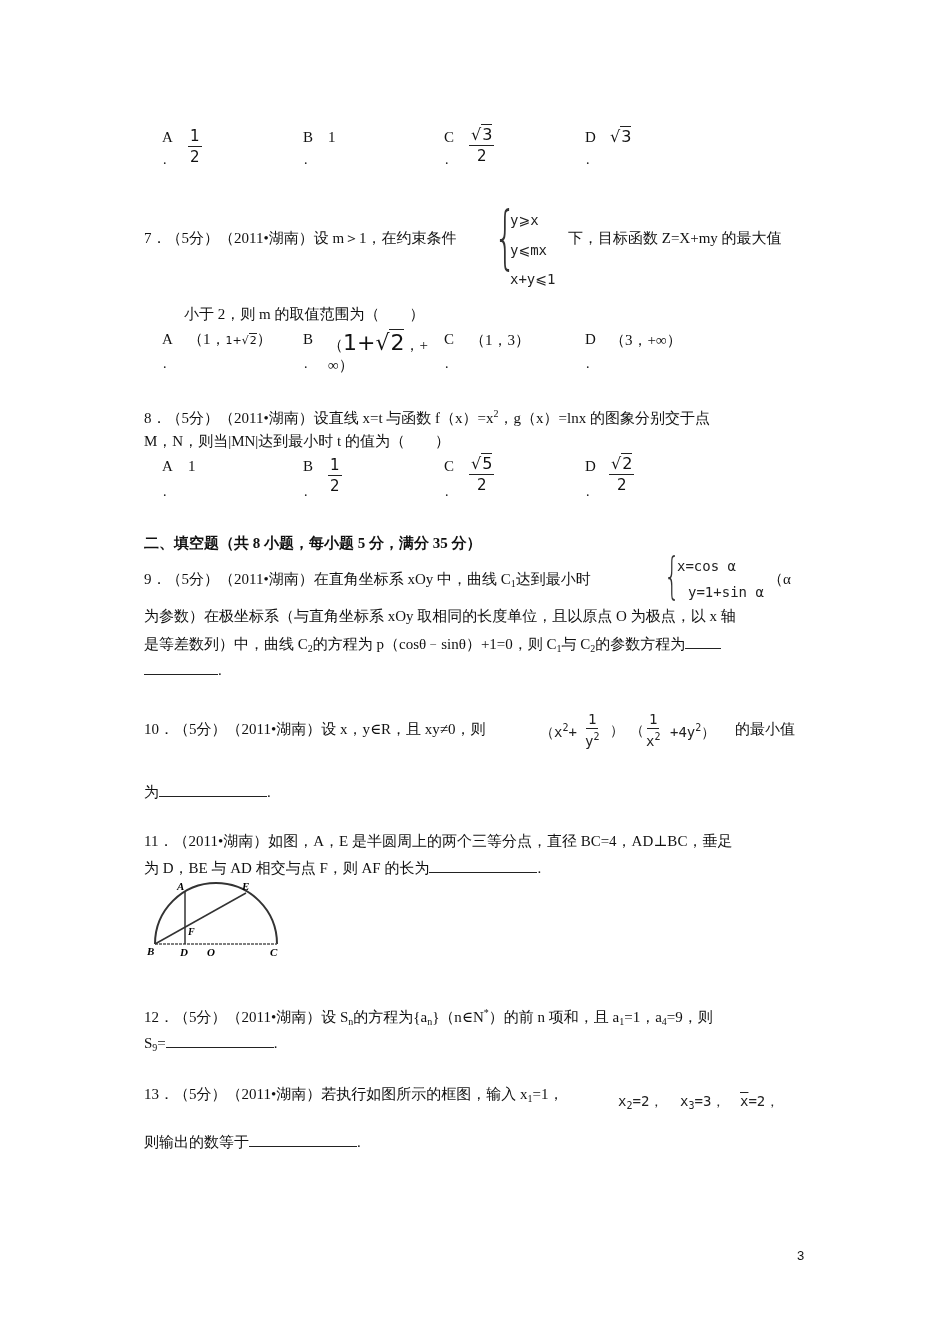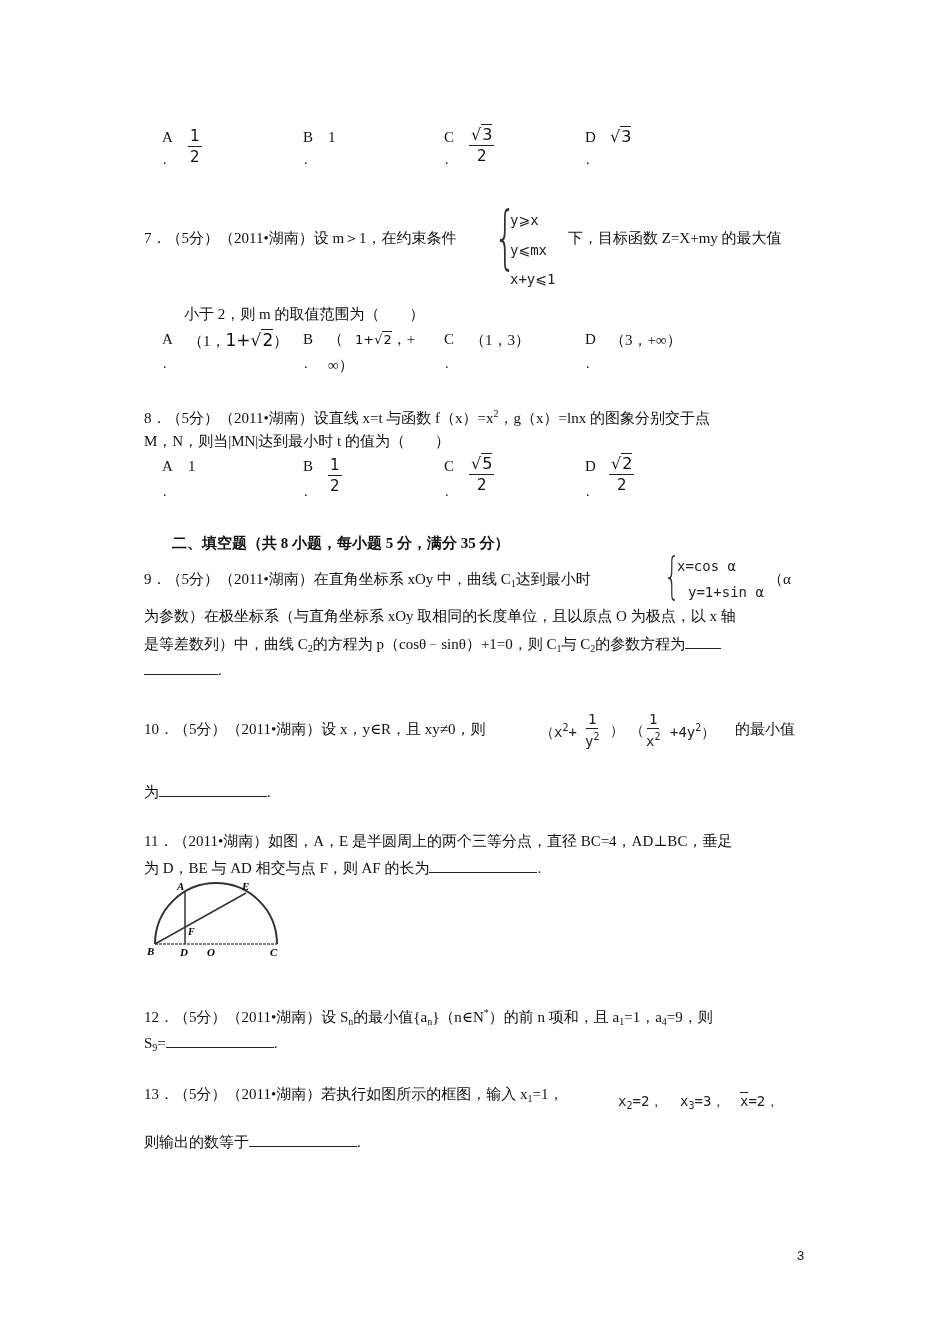--- a/index.html
+++ b/index.html
@@ -8,21 +8,21 @@
   .abs { position: absolute; white-space: nowrap; }
   .frac { display: inline-flex; flex-direction: column; align-items: center; vertical-align: middle; line-height: 1; font-family: "DejaVu Sans", sans-serif; font-size: 15px; }
   .frac .num { border-bottom: 1.3px solid #222; padding: 0 2px 2px 2px; }
   .frac .den { padding-top: 3px; }
   .sqrt { font-family: "DejaVu Sans", sans-serif; font-size: 16px; }
   .sqrt .rad { border-top: 1.3px solid #222; padding-left: 1px; }
   .optl { font-size: 15px; }
   .dot { font-size: 14px; }
   .brace { font-family: "DejaVu Sans", sans-serif; font-weight: 100; color: #333; }
   .blank { display: inline-block; border-bottom: 1px solid #222; height: 14px; vertical-align: baseline; }
-  .bold { font-weight: bold; margin-left: 28px; }
+  .bold { font-weight: bold; }
   sub { font-size: 10px; vertical-align: -3px; }
   sup { font-size: 10px; vertical-align: 6px; }
   .pagenum { font-family: "Liberation Sans", sans-serif; font-size: 13px; }
   .mono-sm { font-family: "DejaVu Sans Mono", monospace; font-size: 14px; color: #222; }
 </style>
 </head>
 <body>
 
 <div>
   <span class="abs optl" style="left:162px;top:129px;">A</span>
@@ -54,27 +54,27 @@
   <span class="abs mono-sm" style="left:510px;top:212px;">y⩾x</span>
   <span class="abs mono-sm" style="left:510px;top:242px;">y⩽mx</span>
   <span class="abs mono-sm" style="left:510px;top:271px;">x+y⩽1</span>
   <span class="abs" style="left:568px;top:229px;">下，目标函数 Z=X+my 的最大值</span>
 
   <span class="abs" style="left:144px;top:305px;margin-left:40px;">小于 2，则 m 的取值范围为（　　）</span>
 
   <span class="abs optl" style="left:162px;top:331px;">A</span>
   <span class="abs dot" style="left:163px;top:356px;">.</span>
   <span class="abs" style="left:188px;top:330px;">
-    <span>（1，</span><span class="sqrt" style="font-size:17px;"><span>1+</span>√<span class="rad">2</span></span><span>）</span>
+    <span>（1，</span><span class="sqrt" style="font-size:11px;"><span>1+</span>√<span class="rad">2</span></span><span>）</span>
   </span>
 
   <span class="abs optl" style="left:303px;top:331px;">B</span>
   <span class="abs dot" style="left:304px;top:356px;">.</span>
   <span class="abs" style="left:328px;top:330px;">
-    <span>（</span><span class="sqrt" style="font-size:13px;margin-left:12px;"><span>1+</span>√<span class="rad">2</span></span><span>，+</span>
+    <span>（</span><span class="sqrt" style="font-size:22px;"><span>1+</span>√<span class="rad">2</span></span><span>，+</span>
   </span>
   <span class="abs" style="left:328px;top:356px;">∞）</span>
 
   <span class="abs optl" style="left:444px;top:331px;">C</span>
   <span class="abs dot" style="left:445px;top:356px;">.</span>
   <span class="abs" style="left:470px;top:331px;">（1，3）</span>
 
   <span class="abs optl" style="left:585px;top:331px;">D</span>
   <span class="abs dot" style="left:586px;top:356px;">.</span>
   <span class="abs" style="left:610px;top:331px;">（3，+∞）</span>
@@ -155,21 +155,21 @@
     <text x="98" y="12" font-size="11" font-style="italic" font-weight="bold" font-family="Liberation Serif, serif">E</text>
     <text x="44" y="57" font-size="10" font-style="italic" font-weight="bold" font-family="Liberation Serif, serif">F</text>
     <text x="3" y="77" font-size="11" font-style="italic" font-weight="bold" font-family="Liberation Serif, serif">B</text>
     <text x="36" y="78" font-size="11" font-style="italic" font-weight="bold" font-family="Liberation Serif, serif">D</text>
     <text x="63" y="78" font-size="11" font-style="italic" font-weight="bold" font-family="Liberation Serif, serif">O</text>
     <text x="126" y="78" font-size="11" font-style="italic" font-weight="bold" font-family="Liberation Serif, serif">C</text>
   </svg>
 </div>
 
 <div>
-  <span class="abs" style="left:144px;top:1007px;"><span>12．（5分）（2011•湖南）设 S</span><sub>n</sub><span>的最小值{a</span><sub>n</sub><span>}（n∈N</span><sup>*</sup><span>）的前 n 项和，且 a</span><sub>1</sub><span>=1，a</span><sub>4</sub><span>=9，则</span></span>
+  <span class="abs" style="left:144px;top:1007px;"><span>12．（5分）（2011•湖南）设 S</span><sub>n</sub><span>的方程为{a</span><sub>n</sub><span>}（n∈N</span><sup>*</sup><span>）的前 n 项和，且 a</span><sub>1</sub><span>=1，a</span><sub>4</sub><span>=9，则</span></span>
   <span class="abs" style="left:144px;top:1033px;"><span>S</span><sub>9</sub><span>=</span><span class="blank" style="width:108px;"></span><span>.</span></span>
 </div>
 
 <div>
   <span class="abs" style="left:144px;top:1085px;"><span>13．（5分）（2011•湖南）若执行如图所示的框图，输入 x</span><sub>1</sub><span>=1，</span></span>
   <span class="abs mono-sm" style="left:618px;top:1093px;"><span>x</span><sub>2</sub><span>=2，</span></span>
   <span class="abs mono-sm" style="left:680px;top:1093px;text-align:right;"><span>x</span><sub>3</sub><span>=3，</span></span>
   <span class="abs mono-sm" style="left:740px;top:1093px;"><span style="text-decoration:overline;">x</span><span>=2，</span></span>
   <span class="abs" style="left:144px;top:1132px;"><span>则输出的数等于</span><span class="blank" style="width:108px;"></span><span>.</span></span>
 </div>

